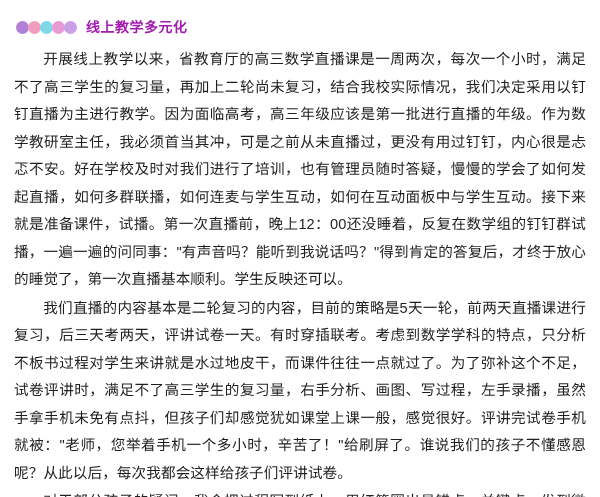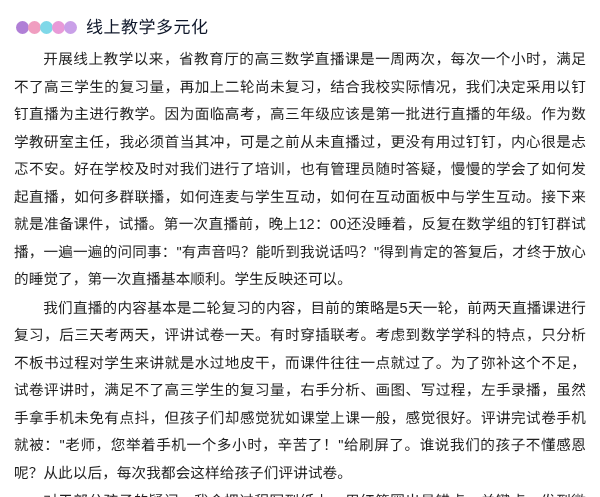--- a/index.html
+++ b/index.html
@@ -34,23 +34,23 @@
     margin-right: 10px;
     margin-left: 2px;
   }
   .dot {
     width: 13px;
     height: 13px;
     border-radius: 50%;
     margin-right: -1px;
   }
   .title {
-    font-size: 17px;
-    font-weight: normal;
-    color: #0f172a;
+    font-size: 14px;
+    font-weight: bold;
+    color: #a21caf;
     letter-spacing: 0.5px;
     line-height: 1;
     white-space: nowrap;
   }
   
   .article {
     color: #1f1f1f;
     font-size: 14.6px;
     line-height: 27.5px;
     text-align: justify;

